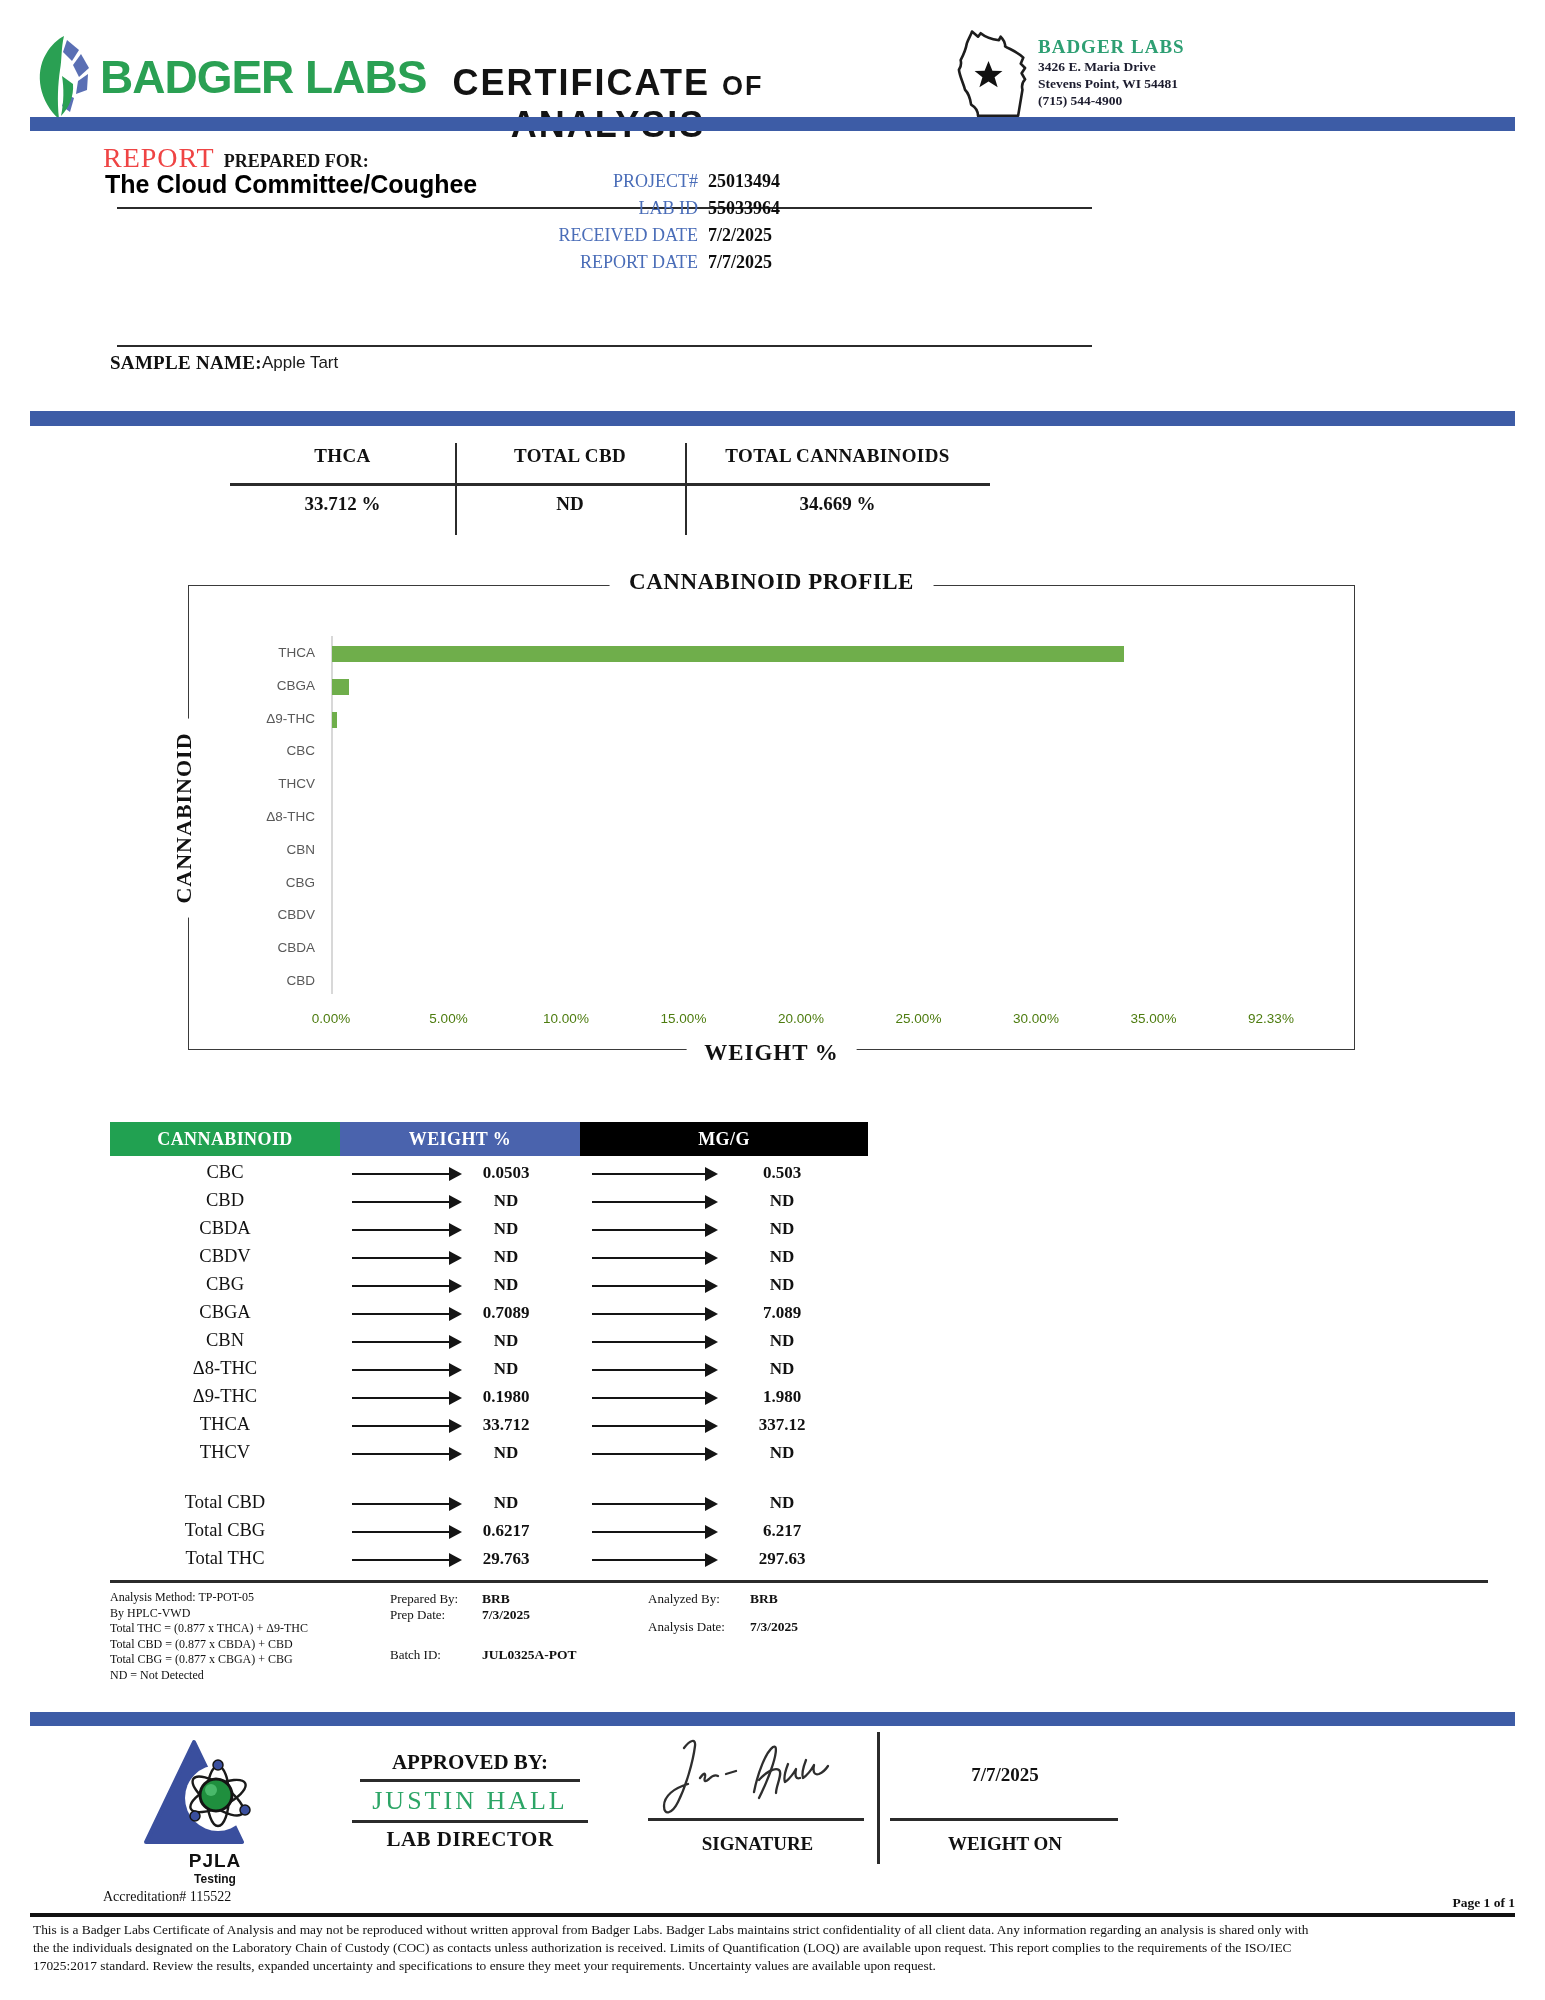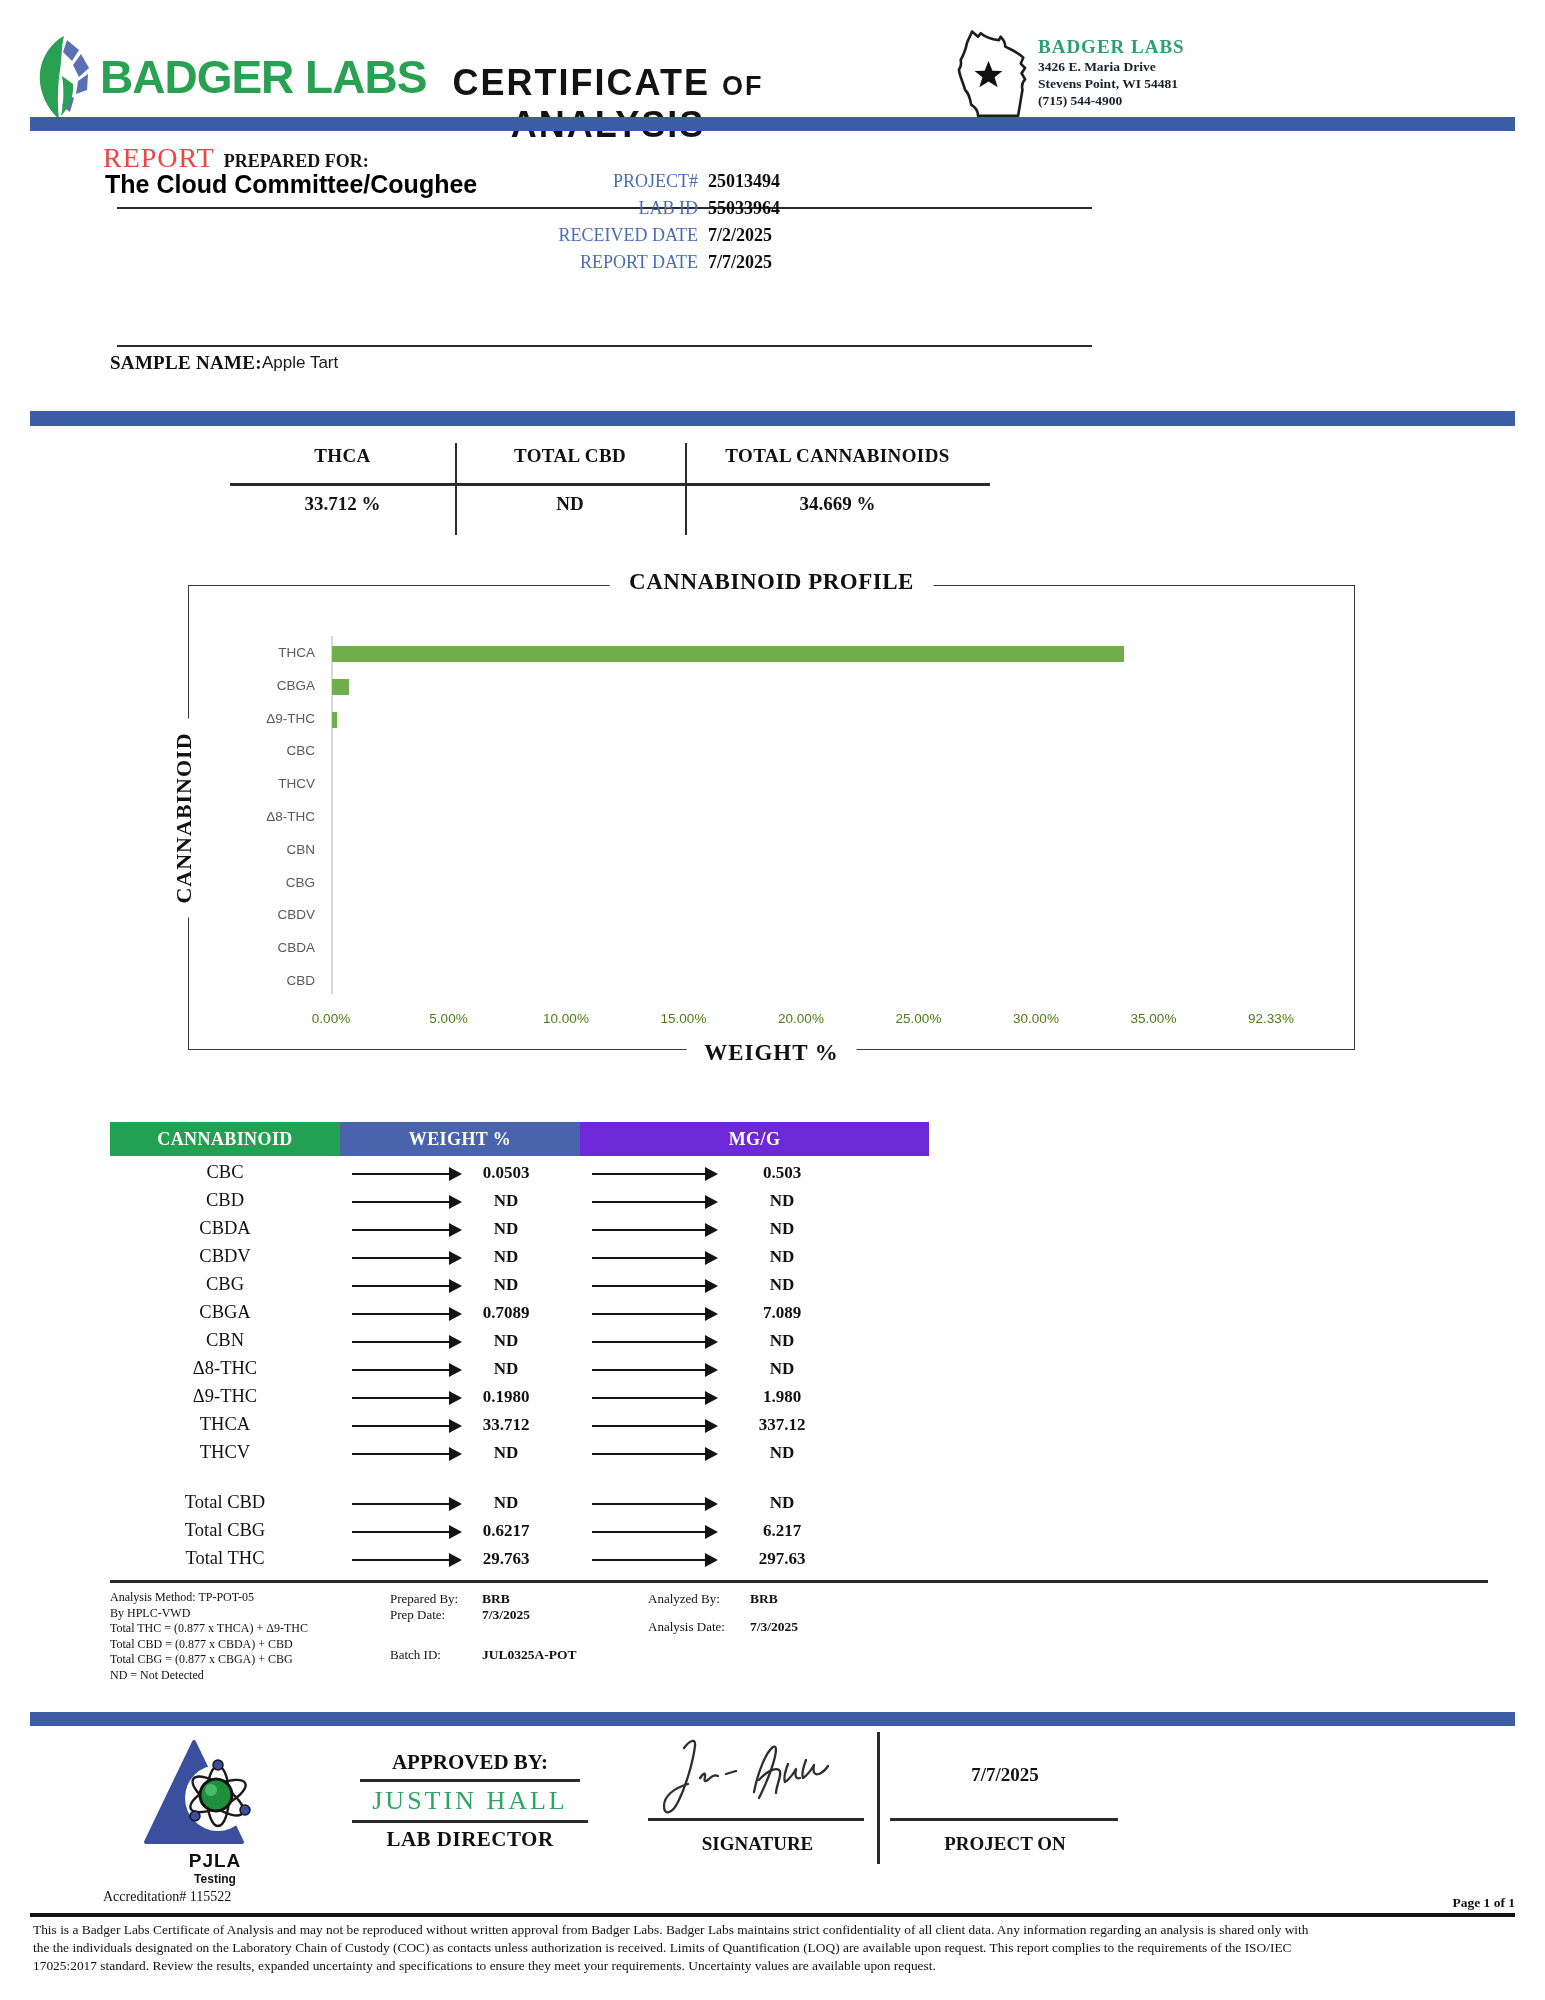--- a/index.html
+++ b/index.html
@@ -174,21 +174,21 @@
     <div class="tick-label" style="left: 564px; top: 425px;">20.00%</div>
     <div class="tick-label" style="left: 681.5px; top: 425px;">25.00%</div>
     <div class="tick-label" style="left: 799px; top: 425px;">30.00%</div>
     <div class="tick-label" style="left: 916.5px; top: 425px;">35.00%</div>
     <div class="tick-label" style="left: 1034px; top: 425px;">92.33%</div>
   </div>
 
 <div class="abs" id="ctable">
     <div class="thcell" style="left: 0px; width: 230px; background: rgb(33, 161, 81);">CANNABINOID</div>
     <div class="thcell" style="left: 230px; width: 240px; background: rgb(74, 99, 173);">WEIGHT %</div>
-    <div class="thcell" style="left: 470px; width: 349px; background: #6d28d9; font-family: Liberation Serif, serif;">MG/G</div>
+    <div class="thcell" style="left: 470px; width: 288px; background: #000000; font-family: Liberation Serif, serif;">MG/G</div>
     <div class="tname" style="top: 40px;">CBC</div>
     <div class="arrow" style="left: 242px; width: 108px; top: 51px;"></div>
     <div class="tweight" style="top: 41px;">0.0503</div>
     <div class="arrow" style="left: 482px; width: 124px; top: 51px;"></div>
     <div class="tmgg" style="top: 41px;">0.503</div>
     <div class="tname" style="top: 68px;">CBD</div>
     <div class="arrow" style="left: 242px; width: 108px; top: 79px;"></div>
     <div class="tweight" style="top: 69px;">ND</div>
     <div class="arrow" style="left: 482px; width: 124px; top: 79px;"></div>
     <div class="tmgg" style="top: 69px;">ND</div>
@@ -310,21 +310,21 @@
     <path d="M101 52 C108 44 117 39 121 42 C125 45 118 58 118 65"></path>
     <path d="M130 36 q-5 13 -3 18 q6 -4 11 -13 q-2 11 4 9"></path>
     <path d="M148 32 q-5 13 -3 18 q6 -4 11 -13 q-2 11 5 9 q5 -2 9 -8"></path>
   </g>
 </svg>
 <div class="rule" style="left:648px;top:1818px;width:216px;height:2.5px;"></div>
 <div class="abs" id="sig-label">SIGNATURE</div>
 <div class="rule" style="left:877px;top:1732px;width:2.5px;height:132px;"></div>
 <div class="abs" id="signed-date">7/7/2025</div>
 <div class="rule" style="left:890px;top:1818px;width:228px;height:2.5px;"></div>
-<div class="abs" id="signed-label">PROJECT ON</div>
+<div class="abs" id="signed-label">WEIGHT ON</div>
 
 <div class="abs" id="page-label">Page 1 of 1</div>
 <div class="rule" style="left:30px;top:1913px;width:1485px;height:3.5px;background:#111;"></div>
 <div class="abs" id="disclaimer">
     <div>This is a Badger Labs Certificate of Analysis and may not be reproduced without written approval from Badger Labs. Badger Labs maintains strict confidentiality of all client data. Any information regarding an analysis is shared only with</div>
     <div>the the individuals designated on the Laboratory Chain of Custody (COC) as contacts unless authorization is received. Limits of Quantification (LOQ) are available upon request. This report complies to the requirements of the ISO/IEC</div>
     <div>17025:2017 standard. Review the results, expanded uncertainty and specifications to ensure they meet your requirements. Uncertainty values are available upon request.</div>
   </div>
 
 </body></html>

